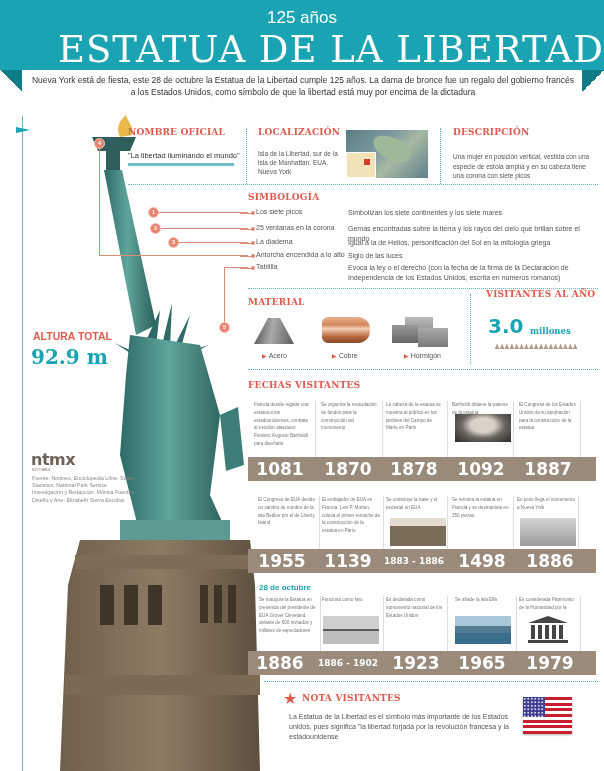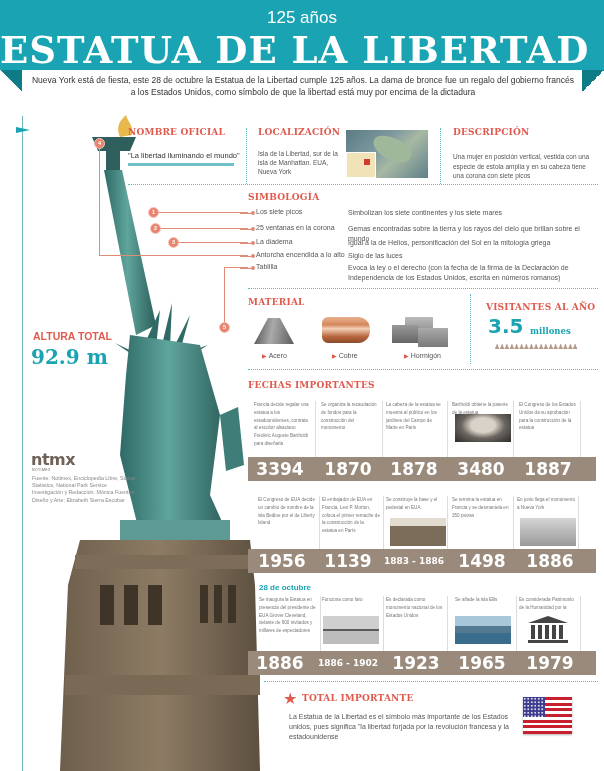--- a/index.html
+++ b/index.html
@@ -2,21 +2,21 @@
 <html><head>
 <meta charset="utf-8">
 <style>
   * { box-sizing: border-box; margin: 0; padding: 0; }
   html, body { width: 604px; height: 771px; background: #ffffff; overflow: hidden; }
   body { position: relative; font-family: "Liberation Sans", sans-serif; color: #555; }
 
   
   .banner { position: absolute; left: 0; top: 0; width: 604px; height: 70px; background: #1aa3b2; }
   .banner .subtitle { position: absolute; top: 8px; left: 0; width: 604px; text-align: center; color: #fff; font-size: 17px; font-weight: 300; }
-  .banner .title { position: absolute; top: 28px; left: 0; width: 604px; text-align: left; color: #fff; font-family: "DejaVu Serif", serif; font-weight: bold; font-size: 37px; letter-spacing: 1px; }
+  .banner .title { position: absolute; top: 28px; left: 0; width: 604px; text-align: right; color: #fff; font-family: "DejaVu Serif", serif; font-weight: normal; font-size: 37px; letter-spacing: 1px; }
   .ribbon-fold-l2 { position: absolute; left: 0; top: 70px; width: 22px; height: 22px; background: linear-gradient(to bottom left, #0e7b87 50%, transparent 50%); }
   .ribbon-fold-r { position: absolute; right: 0; top: 70px; width: 22px; height: 22px; background: linear-gradient(to bottom right, #0e7b87 50%, transparent 50%); }
   .intro { position: absolute; left: 30px; top: 74px; width: 546px; text-align: center; font-size: 8.5px; line-height: 12px; color: #333; }
 
   
   .vline { position: absolute; left: 22px; top: 116px; width: 1px; height: 660px; background: #6fb6c0; }
   .vflag { position: absolute; left: 16px; top: 127px; width: 0; height: 0; border-left: 14px solid #1aa3b2; border-top: 3px solid transparent; border-bottom: 3px solid transparent; }
 
   
   .statue { position: absolute; left: 60px; top: 115px; width: 200px; height: 656px; }
@@ -230,52 +230,52 @@
 <div class="mat-img mat-cobre"></div>
 <div class="mat-img mat-horm2"></div>
 <div class="mat-img mat-horm1"></div>
 <div class="mat-img mat-horm3"></div>
 <div class="mat-label" style="left:262px;top:352px;"><span class="tri">▶</span><span>Acero</span></div>
 <div class="mat-label" style="left:332px;top:352px;"><span class="tri">▶</span><span>Cobre</span></div>
 <div class="mat-label" style="left:404px;top:352px;"><span class="tri">▶</span><span>Hormigón</span></div>
 
 <div class="dotline-v" style="left:470px;top:294px;height:70px;"></div>
 
-<div class="sec-title" style="left:486px;top:302px;">VISITANTES AL AÑO</div>
-<div class="vis-num">3.5</div>
+<div class="sec-title" style="left:486px;top:289px;">VISITANTES AL AÑO</div>
+<div class="vis-num">3.0</div>
 <div class="vis-unit">millones</div>
 <div class="vis-people">♟♟♟♟♟♟♟♟♟♟♟♟♟♟♟♟♟</div>
 
 <div class="dotline-h" style="left:248px;top:369px;width:350px;"></div>
 
-<div class="sec-title" style="left:248px;top:380px;">FECHAS IMPORTANTES</div>
+<div class="sec-title" style="left:248px;top:380px;">FECHAS VISITANTES</div>
 
 <div class="tl-card" style="left:254px;top:401px;height:56px;">Francia decide regalar una estatua a los estadounidenses, contrata al escultor alsaciano Frédéric Auguste Bartholdi para diseñarla</div>
 <div class="tl-card" style="left:321px;top:401px;height:56px;">Se organiza la recaudación de fondos para la construcción del monumento</div>
 <div class="tl-card" style="left:386px;top:401px;height:56px;">La cabeza de la estatua se muestra al público en los jardines del Campo de Marte en París</div>
 <div class="tl-card" style="left:452px;top:401px;height:56px;">Bartholdi obtiene la patente de la estatua</div>
 <div class="tl-photo ph-bartholdi"></div>
 <div class="tl-card" style="left:519px;top:401px;height:56px;border-right:1px solid #ddd;">El Congreso de los Estados Unidos da su aprobación para la construcción de la estatua</div>
 <div class="tl-bar" style="top:457px;">
-  <div class="tl-year" style="left:-2px;">3394</div>
+  <div class="tl-year" style="left:-2px;">1081</div>
   <div class="tl-year" style="left:66px;">1870</div>
   <div class="tl-year" style="left:132px;">1878</div>
-  <div class="tl-year" style="left:199px;">3480</div>
+  <div class="tl-year" style="left:199px;">1092</div>
   <div class="tl-year" style="left:266px;">1887</div>
 </div>
 
 <div class="tl-card" style="left:258px;top:496px;height:56px;">El Congreso de EUA decide un cambio de nombre de la isla Bedloe por el de Liberty Island</div>
 <div class="tl-card" style="left:322px;top:496px;height:56px;">El embajador de EUA en Francia, Levi P. Morton, coloca el primer remache de la construcción de la estatua en París</div>
 <div class="tl-card" style="left:386px;top:496px;height:56px;">Se construye la base y el pedestal en EUA</div>
 <div class="tl-photo ph-pedestal"></div>
 <div class="tl-card" style="left:452px;top:496px;height:56px;">Se termina la estatua en Francia y se desmantela en 350 piezas</div>
 <div class="tl-card" style="left:517px;top:496px;height:56px;">En junio llega el monumento a Nueva York</div>
 <div class="tl-photo ph-statue"></div>
 <div class="tl-bar" style="top:549px;">
-  <div class="tl-year" style="left:0px;">1956</div>
+  <div class="tl-year" style="left:0px;">1955</div>
   <div class="tl-year" style="left:66px;">1139</div>
   <div class="tl-year smallyr" style="left:132px;">1883 - 1886</div>
   <div class="tl-year" style="left:200px;">1498</div>
   <div class="tl-year" style="left:268px;">1886</div>
 </div>
 
 <div class="oct">28 de octubre</div>
 <div class="tl-card" style="left:259px;top:596px;height:56px;">Se inaugura la Estatua en presencia del presidente de EUA Grover Cleveland, delante de 600 invitados y millares de espectadores</div>
 <div class="tl-card" style="left:322px;top:596px;height:56px;">Funciona como faro</div>
 <div class="tl-photo ph-ship"></div>
@@ -292,17 +292,17 @@
   <div class="tl-year" style="left:-2px;">1886</div>
   <div class="tl-year smallyr" style="left:66px;">1886 - 1902</div>
   <div class="tl-year" style="left:134px;">1923</div>
   <div class="tl-year" style="left:200px;">1965</div>
   <div class="tl-year" style="left:268px;">1979</div>
 </div>
 
 <div class="dotline-h" style="left:264px;top:681px;width:334px;"></div>
 
 <div class="star">★</div>
-<div class="sec-title" style="left:302px;top:693px;">TOTAL IMPORTANTE</div>
+<div class="sec-title" style="left:302px;top:693px;">NOTA VISITANTES</div>
 <div class="nota-text">La Estatua de la Libertad es el símbolo más importante de los Estados unidos, pues significa "la libertad forjada por la revolución francesa y la estadounidense</div>
 <div class="flag">
     <div class="canton"></div>
   </div>
 
 </body></html>

